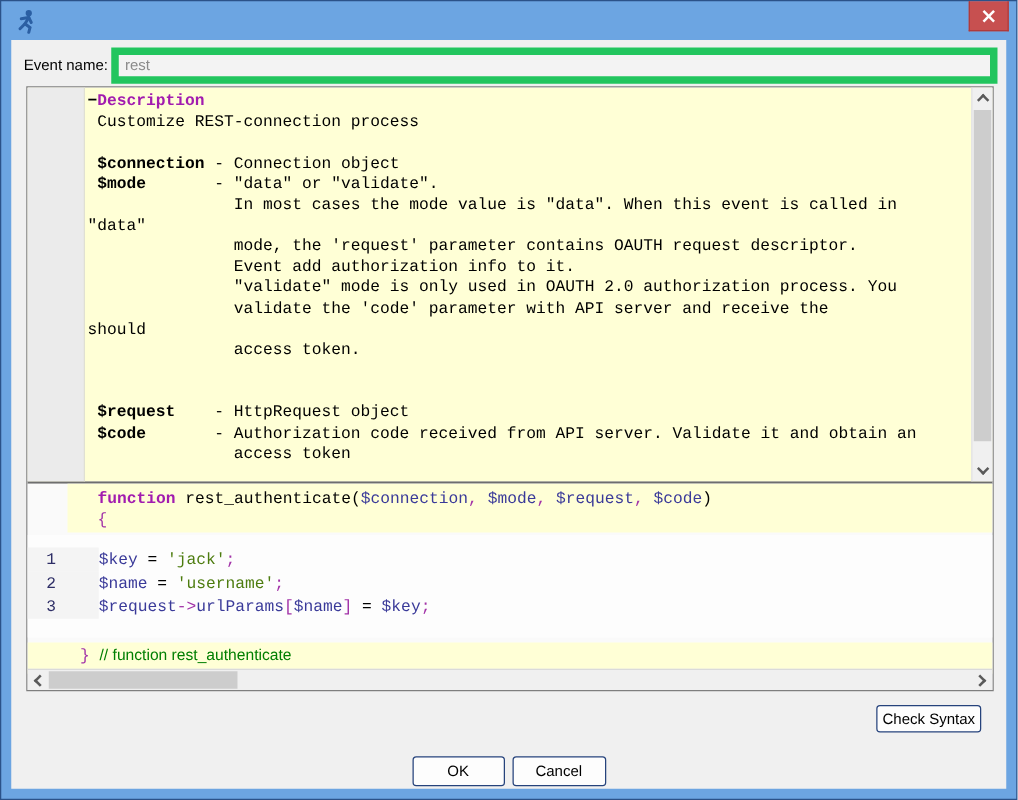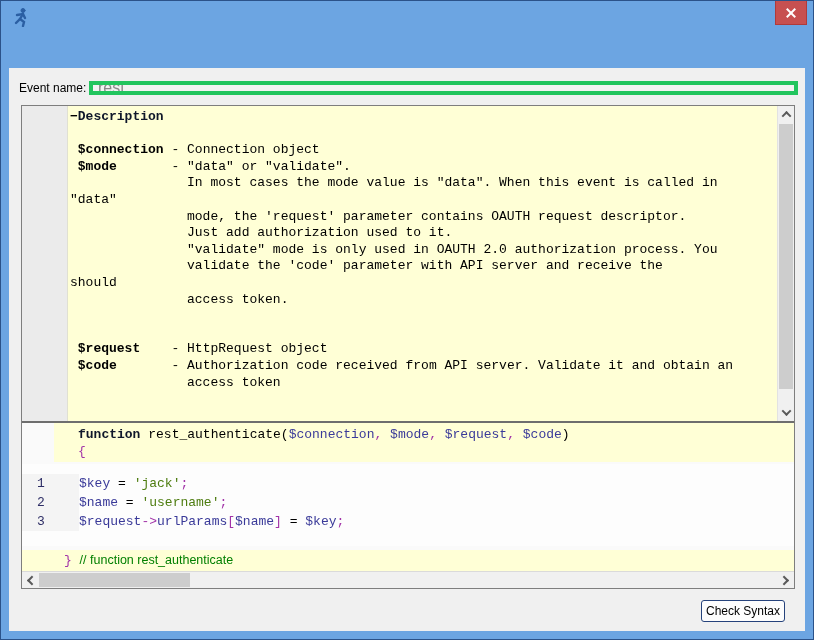--- a/index.html
+++ b/index.html
@@ -23,42 +23,41 @@
   .close-x { position:absolute; left:50%; top:50%; width:12px; height:12px; transform:translate(-50%,-50%); }
   .close-x::before, .close-x::after {
     content:""; position:absolute; left:5px; top:0; width:2px; height:12px; background:#ffffff;
   }
   .close-x::before { transform:rotate(45deg); }
   .close-x::after  { transform:rotate(-45deg); }
 
   .client {
     position:absolute; left:8px; right:8px; top:31px; bottom:8px;
     background:#F0F0F0;
-    margin-top:36px;
   }
 
   .event-row { position:absolute; left:10px; right:7px; top:9px; height:22px; display:flex; align-items:center; }
   .event-label { width:70px; font-size:12px; color:#000; }
   .event-input {
-    flex:1; height:14px; background:#F3F3F3; border:4px solid #22c55e;
-    font-size:16px; color:#8a8a8a; padding:0 5px; outline:none;
+    flex:1; height:29px; background:#F3F3F3; border:6px solid #22c55e;
+    font-size:12px; color:#8a8a8a; padding:0 5px; outline:none;
   }
 
   
   .editor {
     position:absolute; left:12px; top:37px; width:774px; height:484px;
     border:1px solid #7E7E7E; background:#FAFAFA; overflow:hidden;
     font-family:"Liberation Mono","DejaVu Sans Mono",monospace; font-size:13px;
   }
   .desc-panel { position:relative; height:315px; display:flex; background:#FFFFD6; }
   .gutter { width:46px; background:#EBEBEB; border-right:1px solid #E0E0D2; }
   .desc-code { flex:1; overflow:hidden; padding:3px 0 0 2px; }
   .code-line { white-space:pre; line-height:16.6px; color:#000; }
 
-  .c-h, .c-k { color:#0f172a; font-weight:bold; }
+  .c-h, .c-k { color:#a21caf; font-weight:bold; }
   .c-b { color:#000; font-weight:bold; }
   .c-t { color:#000; }
   .c-v { color:#3A3A99; }
   .c-o { color:#A233A8; }
   .c-s { color:#4d7c0f; }
   .c-f { color:#000; font-weight:bold; }
   .c-c { color:#007F00; font-family:"Liberation Sans",sans-serif; font-size:12.5px; }
 
   .divider { height:2px; background:#6E6E6E; }
 
@@ -133,27 +132,28 @@
       <label class="event-label">Event name:</label>
       <input class="event-input" readonly="" value="rest" style="">
     </div>
 
     <div class="editor">
 
       <div class="desc-panel">
         <div class="gutter"></div>
         <div class="desc-code">
             <div class="code-line"><span class="c-f">−</span><span class="c-h">Description</span></div>
+            <div class="code-line"><span class="c-t"> Customize REST-connection process</span></div>
             <div class="code-line">&nbsp;</div>
             <div class="code-line"><span class="c-t"> </span><span class="c-b">$connection</span><span class="c-t"> - Connection object</span></div>
             <div class="code-line"><span class="c-t"> </span><span class="c-b">$mode</span><span class="c-t">       - "data" or "validate".</span></div>
             <div class="code-line"><span class="c-t">               In most cases the mode value is "data". When this event is called in</span></div>
             <div class="code-line"><span class="c-t">"data"</span></div>
             <div class="code-line"><span class="c-t">               mode, the 'request' parameter contains OAUTH request descriptor.</span></div>
-            <div class="code-line"><span class="c-t">               Just add authorization used to it.</span></div>
+            <div class="code-line"><span class="c-t">               Event add authorization info to it.</span></div>
             <div class="code-line"><span class="c-t">               "validate" mode is only used in OAUTH 2.0 authorization process. You</span></div>
             <div class="code-line"><span class="c-t">               validate the 'code' parameter with API server and receive the</span></div>
             <div class="code-line"><span class="c-t">should</span></div>
             <div class="code-line"><span class="c-t">               access token.</span></div>
             <div class="code-line">&nbsp;</div>
             <div class="code-line">&nbsp;</div>
             <div class="code-line"><span class="c-t"> </span><span class="c-b">$request</span><span class="c-t">    - HttpRequest object</span></div>
             <div class="code-line"><span class="c-t"> </span><span class="c-b">$code</span><span class="c-t">       - Authorization code received from API server. Validate it and obtain an</span></div>
             <div class="code-line"><span class="c-t">               access token</span></div>
           </div>

